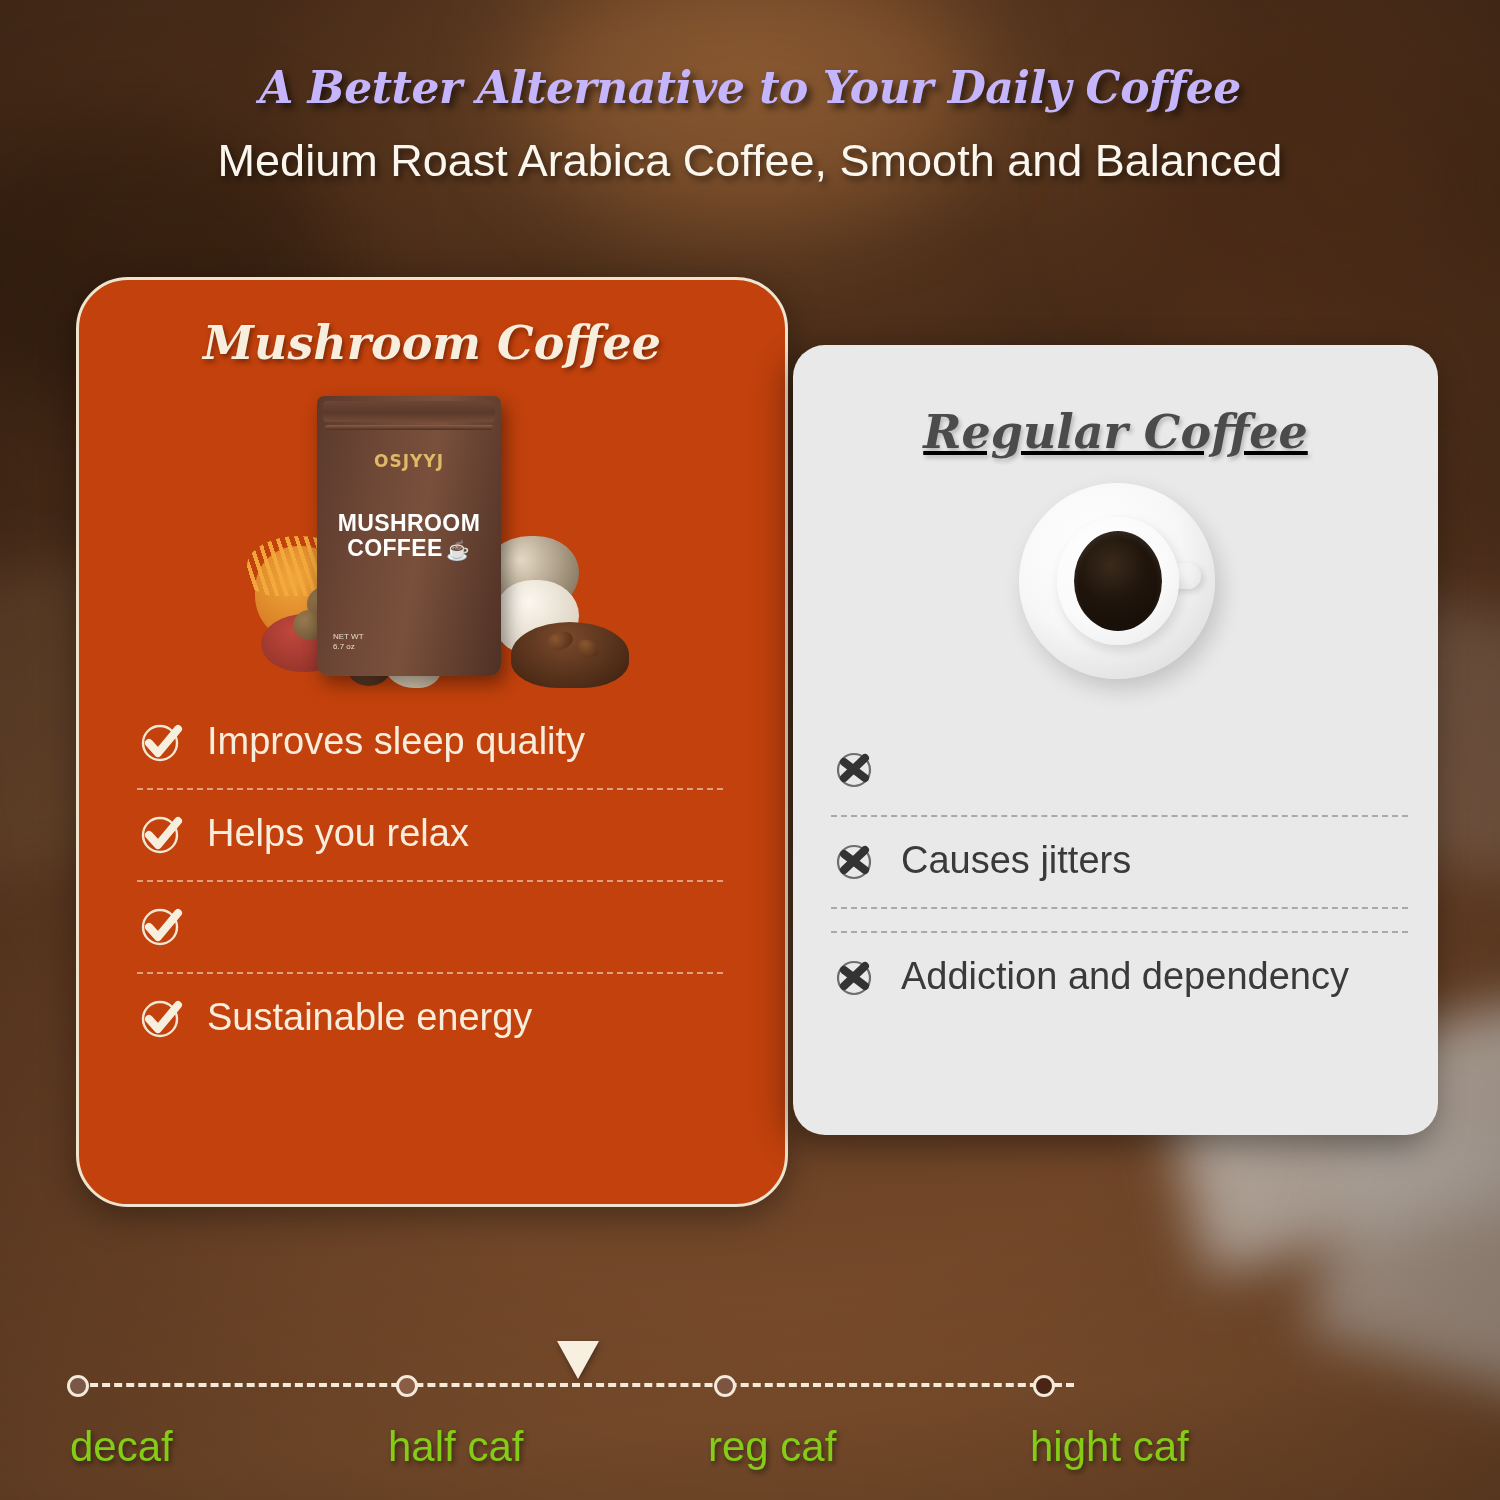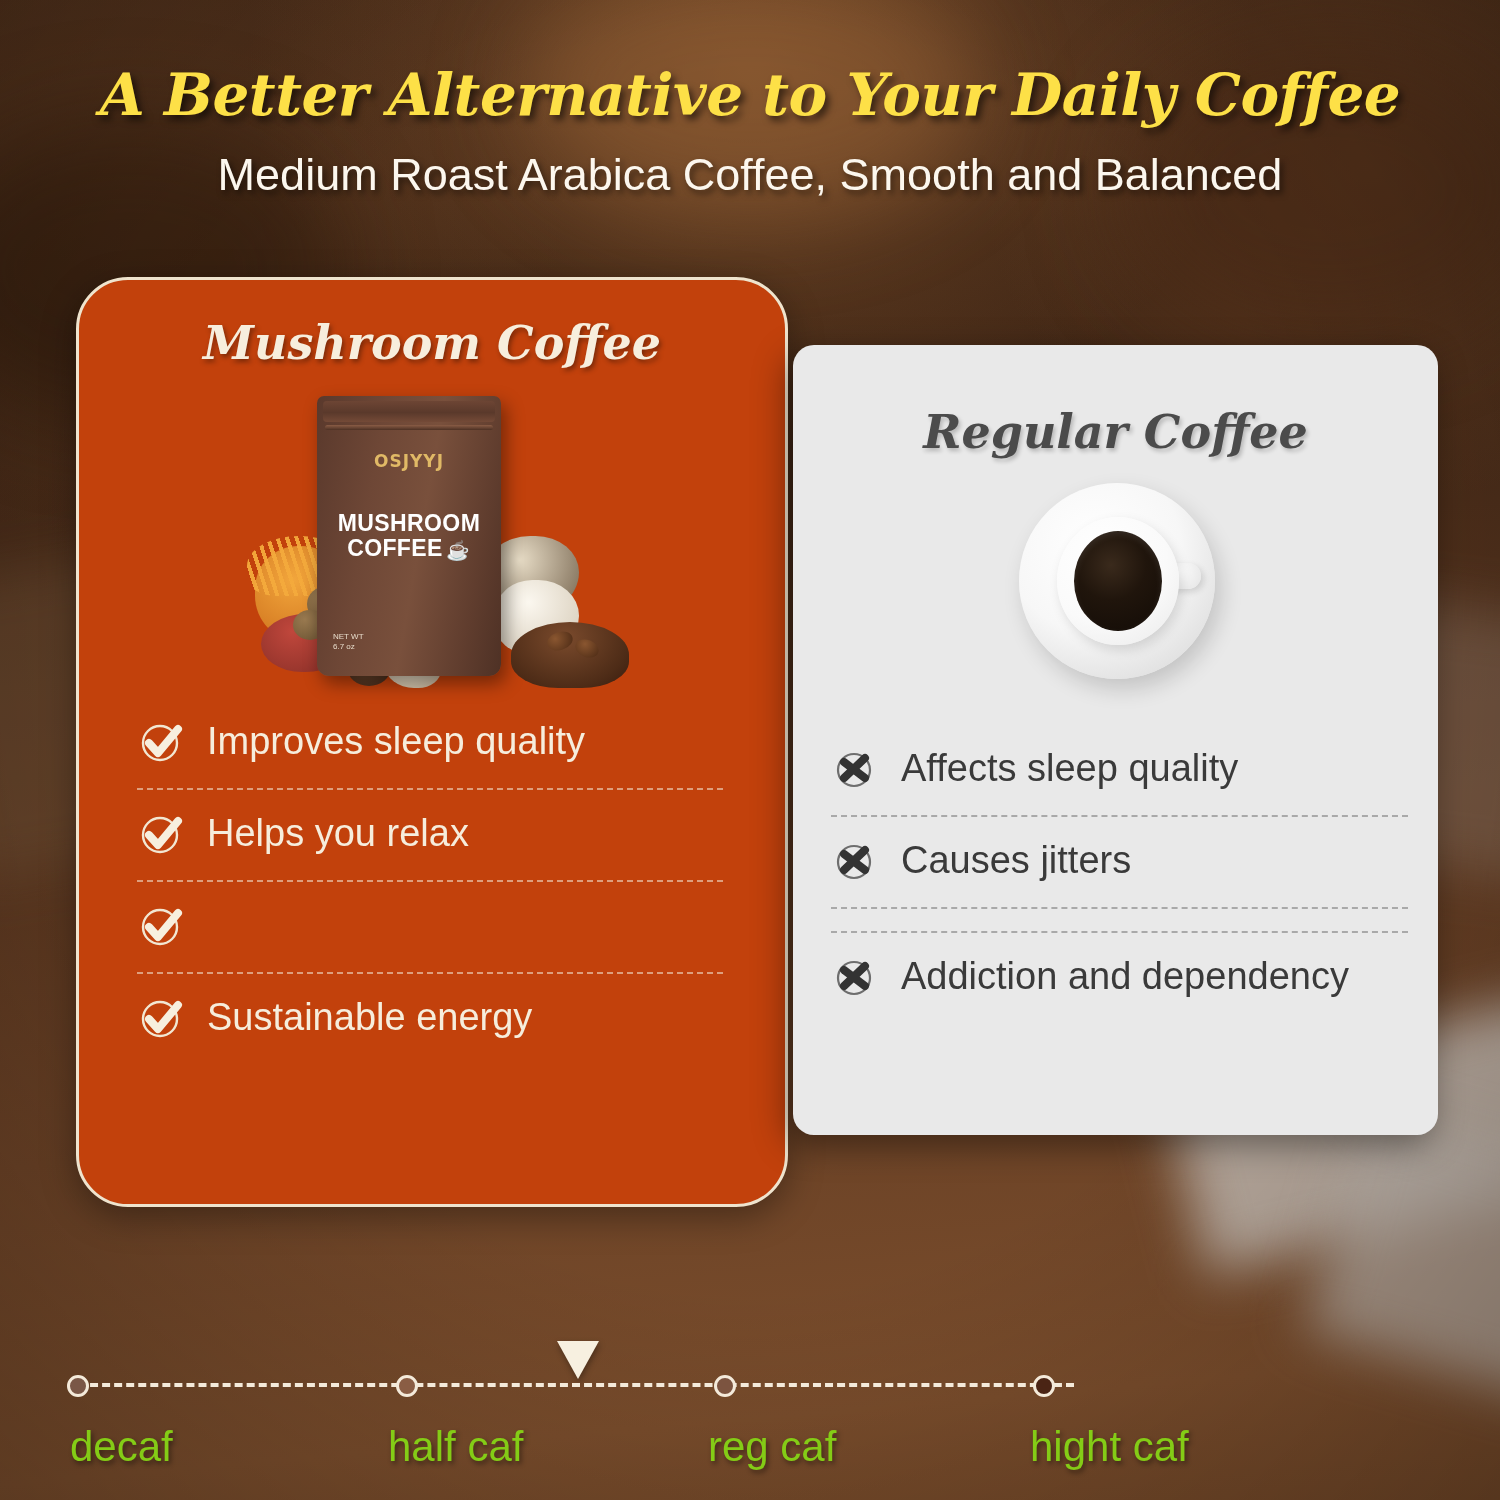--- a/index.html
+++ b/index.html
@@ -45,23 +45,23 @@
     position: absolute;
     top: 0; left: 0;
     width: 1500px;
     text-align: center;
     z-index: 5;
   }
   #main-title {
     font-family: "DejaVu Serif", serif;
     font-weight: 700;
     font-style: italic;
-    font-size: 58px;
+    font-size: 44px;
     line-height: 1;
-    color: #fde047;
+    color: #c4b5fd;
     letter-spacing: -0.5px;
     margin-top: 66px;
     text-shadow: 4px 5px 7px rgba(0,0,0,0.55);
     white-space: nowrap;
   }
   #sub-title {
     font-family: "Liberation Sans", sans-serif;
     font-weight: 400;
     font-size: 45px;
     line-height: 1;
@@ -207,24 +207,25 @@
   #mushroom-features .dash-sep { border-color: rgba(246,237,220,0.55); }
 
   
   #card-regular {
     position: absolute;
     left: 793px;
     top: 345px;
     width: 645px;
     height: 790px;
     background: #E9E9E9;
-    border-radius: 21px;
+    border-radius: 32px;
     z-index: 20;
     box-shadow: -6px 10px 34px rgba(0,0,0,0.42);
     overflow: hidden;
+    text-decoration: underline;
   }
   #regular-title {
     text-align: center;
     font-family: "DejaVu Serif", serif;
     font-weight: 700;
     font-style: italic;
     font-size: 46px;
     color: #4B4B4B;
     margin-top: 60px;
     text-shadow: 2px 3px 4px rgba(0,0,0,0.22);
@@ -460,21 +461,20 @@
 
   <div class="feature-list" id="regular-features">
     <div class="feature-row">
       <span class="feature-icon">
         <svg viewBox="0 0 48 48" width="48" height="48">
           <circle cx="23" cy="25" r="16" fill="none" stroke="#6E6E6E" stroke-width="2.2"></circle>
           <path d="M13 17 L34 33" fill="none" stroke="#333333" stroke-width="8" stroke-linecap="round"></path>
           <path d="M34 13 L13 33" fill="none" stroke="#333333" stroke-width="8" stroke-linecap="round"></path>
         </svg>
       </span>
-      <span class="feature-label">Affects sleep quality</span>
     </div>
     <div class="dash-sep"></div>
 
     <div class="feature-row">
       <span class="feature-icon">
         <svg viewBox="0 0 48 48" width="48" height="48">
           <circle cx="23" cy="25" r="16" fill="none" stroke="#6E6E6E" stroke-width="2.2"></circle>
           <path d="M13 17 L34 33" fill="none" stroke="#333333" stroke-width="8" stroke-linecap="round"></path>
           <path d="M34 13 L13 33" fill="none" stroke="#333333" stroke-width="8" stroke-linecap="round"></path>
         </svg>

